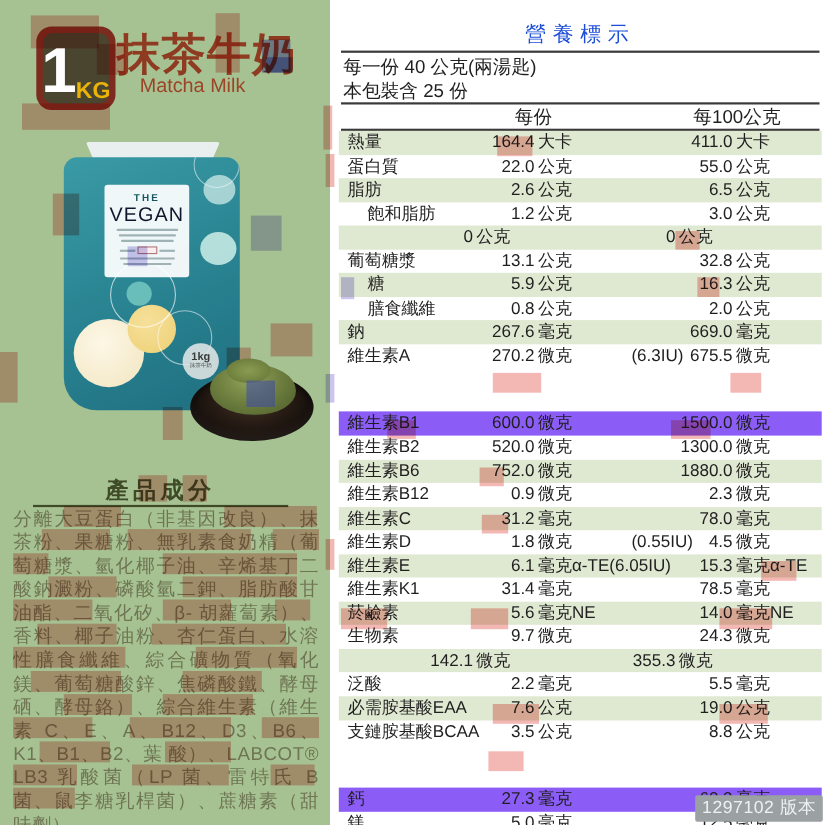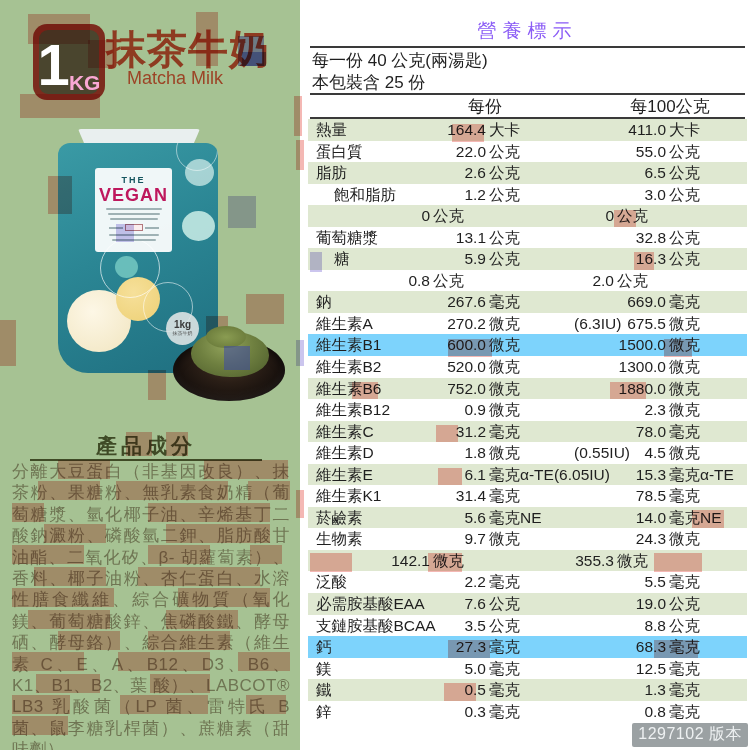--- a/index.html
+++ b/index.html
@@ -6,21 +6,21 @@
   body{font-family:"Liberation Sans","DejaVu Sans",sans-serif;}
   #canvas{position:relative;width:750px;height:750px;background:#ffffff;overflow:hidden;}
 
   
   #left-panel{position:absolute;left:0;top:0;width:300px;height:750px;background:#a6c293;}
 
   .badge-1kg{position:absolute;left:33px;top:24px;width:72px;height:76px;border-radius:14px;
     background:#7c2c1e;display:flex;align-items:flex-end;justify-content:center;}
   .badge-inner{position:absolute;left:6px;top:6px;right:6px;bottom:6px;border-radius:9px;background:#4a452e;}
   .badge-num{position:relative;font-size:58px;font-weight:bold;color:#fff;line-height:70px;letter-spacing:-2px;}
-  .badge-unit{position:relative;font-size:21px;font-weight:bold;color:#f9a8d4;line-height:34px;margin-left:1px;}
+  .badge-unit{position:relative;font-size:21px;font-weight:bold;color:#eab308;line-height:34px;margin-left:1px;}
 
   .prod-title{position:absolute;left:106px;top:22px;font-size:40px;font-weight:bold;color:#8e3b21;letter-spacing:1px;white-space:nowrap;}
   .prod-sub{position:absolute;left:127px;top:68px;font-size:18px;font-weight:normal;color:#9c4426;}
 
   
   .pouch-seal{position:absolute;left:78px;top:129px;width:122px;height:17px;background:#e9efef;
     clip-path:polygon(6% 100%,0 0,100% 0,94% 100%);border-radius:3px;}
   .pouch-body{position:absolute;left:58px;top:143px;width:160px;height:230px;
     background:linear-gradient(155deg,#3a9aa5 0%,#2b8694 45%,#1f6f80 100%);
     border-radius:12px 12px 30px 30px;overflow:hidden;}
@@ -30,21 +30,21 @@
   .c3{left:124px;top:68px;width:33px;height:30px;background:#cdeee7;opacity:.85;}
   .c4{left:57px;top:113px;width:23px;height:22px;background:#7fd2c8;opacity:.75;}
   .c5{left:127px;top:16px;width:29px;height:27px;background:#d8f1ec;opacity:.7;}
   .o1{left:42px;top:95px;width:58px;height:58px;border:1.5px solid rgba(255,255,255,.65);}
   .o2{left:85px;top:139px;width:48px;height:48px;border:1.5px solid rgba(255,255,255,.55);}
   .o3{left:118px;top:-14px;width:40px;height:40px;border:1.5px solid rgba(255,255,255,.5);}
 
   .pouch-label{position:absolute;left:37px;top:25px;width:77px;height:84px;background:rgba(255,255,255,.93);
     border-radius:3px;display:flex;flex-direction:column;align-items:center;padding-top:7px;box-sizing:border-box;}
   .lbl-the{font-size:9px;font-weight:bold;color:#15555f;letter-spacing:2px;}
-  .lbl-vegan{font-size:18px;font-weight:bold;color:#be185d;letter-spacing:1px;line-height:20px;}
+  .lbl-vegan{font-size:18px;font-weight:normal;color:#0f172a;letter-spacing:1px;line-height:20px;}
   .microline{height:2px;background:#9fb2b5;border-radius:1px;margin-top:3px;}
   .chiprow{display:flex;gap:2px;margin-top:4px;align-items:center;}
   .chip{width:16px;height:5px;border:1px solid #b3787d;background:#fbeeee;}
   .chipline{width:14px;height:2px;background:#9fb2b5;}
 
   .pouch-badge{position:absolute;left:166px;top:312px;width:33px;height:33px;border-radius:50%;
     background:rgba(225,230,230,.88);display:flex;flex-direction:column;align-items:center;justify-content:center;z-index:3;}
   .pb-kg{font-size:10px;font-weight:bold;color:#3a3a3a;line-height:10px;text-align:center;}
   .pb-name{font-size:5px;color:#555;line-height:7px;}
 
@@ -58,33 +58,33 @@
     background:radial-gradient(#8a9c52,#637335);}
 
   .ing-heading{position:absolute;left:0;top:432px;width:292px;text-align:center;font-size:21px;font-weight:bold;
     color:#3f4a26;letter-spacing:4px;}
   .ing-underline{position:absolute;left:30px;top:459px;width:232px;height:1.5px;background:#3f4a26;}
   .ing-text{position:absolute;left:12px;top:461px;width:278px;font-size:17px;line-height:21.4px;color:#6f7553;
     text-align:justify;letter-spacing:.5px;}
 
   
   #right-panel{position:absolute;left:300px;top:0;width:450px;height:750px;background:#ffffff;color:#1f1f1f;}
-  .nt-title{position:absolute;left:10px;top:18px;width:435px;text-align:center;font-size:19px;letter-spacing:6px;color:#8b5cf6;}
+  .nt-title{position:absolute;left:10px;top:18px;width:435px;text-align:center;font-size:19px;letter-spacing:6px;color:#1d4ed8;}
   .hr{position:absolute;left:10px;width:435px;height:1.6px;background:#3a3a3a;}
   .hr1{top:46px;} .hr2{top:93px;} .hr3{top:117px;}
   .serv1{position:absolute;left:12px;top:49px;font-size:17px;}
   .serv2{position:absolute;left:12px;top:71px;font-size:17px;}
   .colhead{position:absolute;top:95px;font-size:17px;text-align:center;}
   .ch1{left:130px;width:110px;font-family:Liberation Mono, monospace;} .ch2{left:300px;width:140px;}
 
   #table-body{position:absolute;left:8px;top:119px;width:439px;}
   .nrow{display:grid;grid-template-columns:122px 56px 88px 40px 52px auto;height:21.55px;line-height:21.55px;
     font-size:15.5px;white-space:nowrap;}
   .nrow.green{background:#dfe8d1;}
-  .nrow.blue{background:#7dd3fc;}
+  .nrow.blue{background:#8b5cf6;margin-top:40px;}
   .cell-lbl{padding-left:8px;overflow:visible;}
   .cell-lbl.ind{padding-left:26px;}
   .cell-v1,.cell-v2,.cell-mid{text-align:right;}
   .cell-u1,.cell-u2{text-align:left;padding-left:3px;overflow:visible;}
 
   .version-badge{position:absolute;right:2px;bottom:3px;background:#9ba1a3;color:#eef1f2;font-size:16px;
     padding:1px 6px 2px 6px;border-radius:2px;letter-spacing:.5px;}
 
   
   .glitch{position:absolute;pointer-events:none;}
@@ -201,20 +201,21 @@
         </div>
         <div class="nrow green">
           <span class="cell-lbl ind">糖</span>
           <span class="cell-v1">5.9</span>
           <span class="cell-u1">公克</span>
           <span class="cell-mid"></span>
           <span class="cell-v2">16.3</span>
           <span class="cell-u2">公克</span>
         </div>
         <div class="nrow ">
+          <span class="cell-lbl ind">膳食纖維</span>
           <span class="cell-v1">0.8</span>
           <span class="cell-u1">公克</span>
           <span class="cell-mid"></span>
           <span class="cell-v2">2.0</span>
           <span class="cell-u2">公克</span>
         </div>
         <div class="nrow green">
           <span class="cell-lbl">鈉</span>
           <span class="cell-v1">267.6</span>
           <span class="cell-u1">毫克</span>

